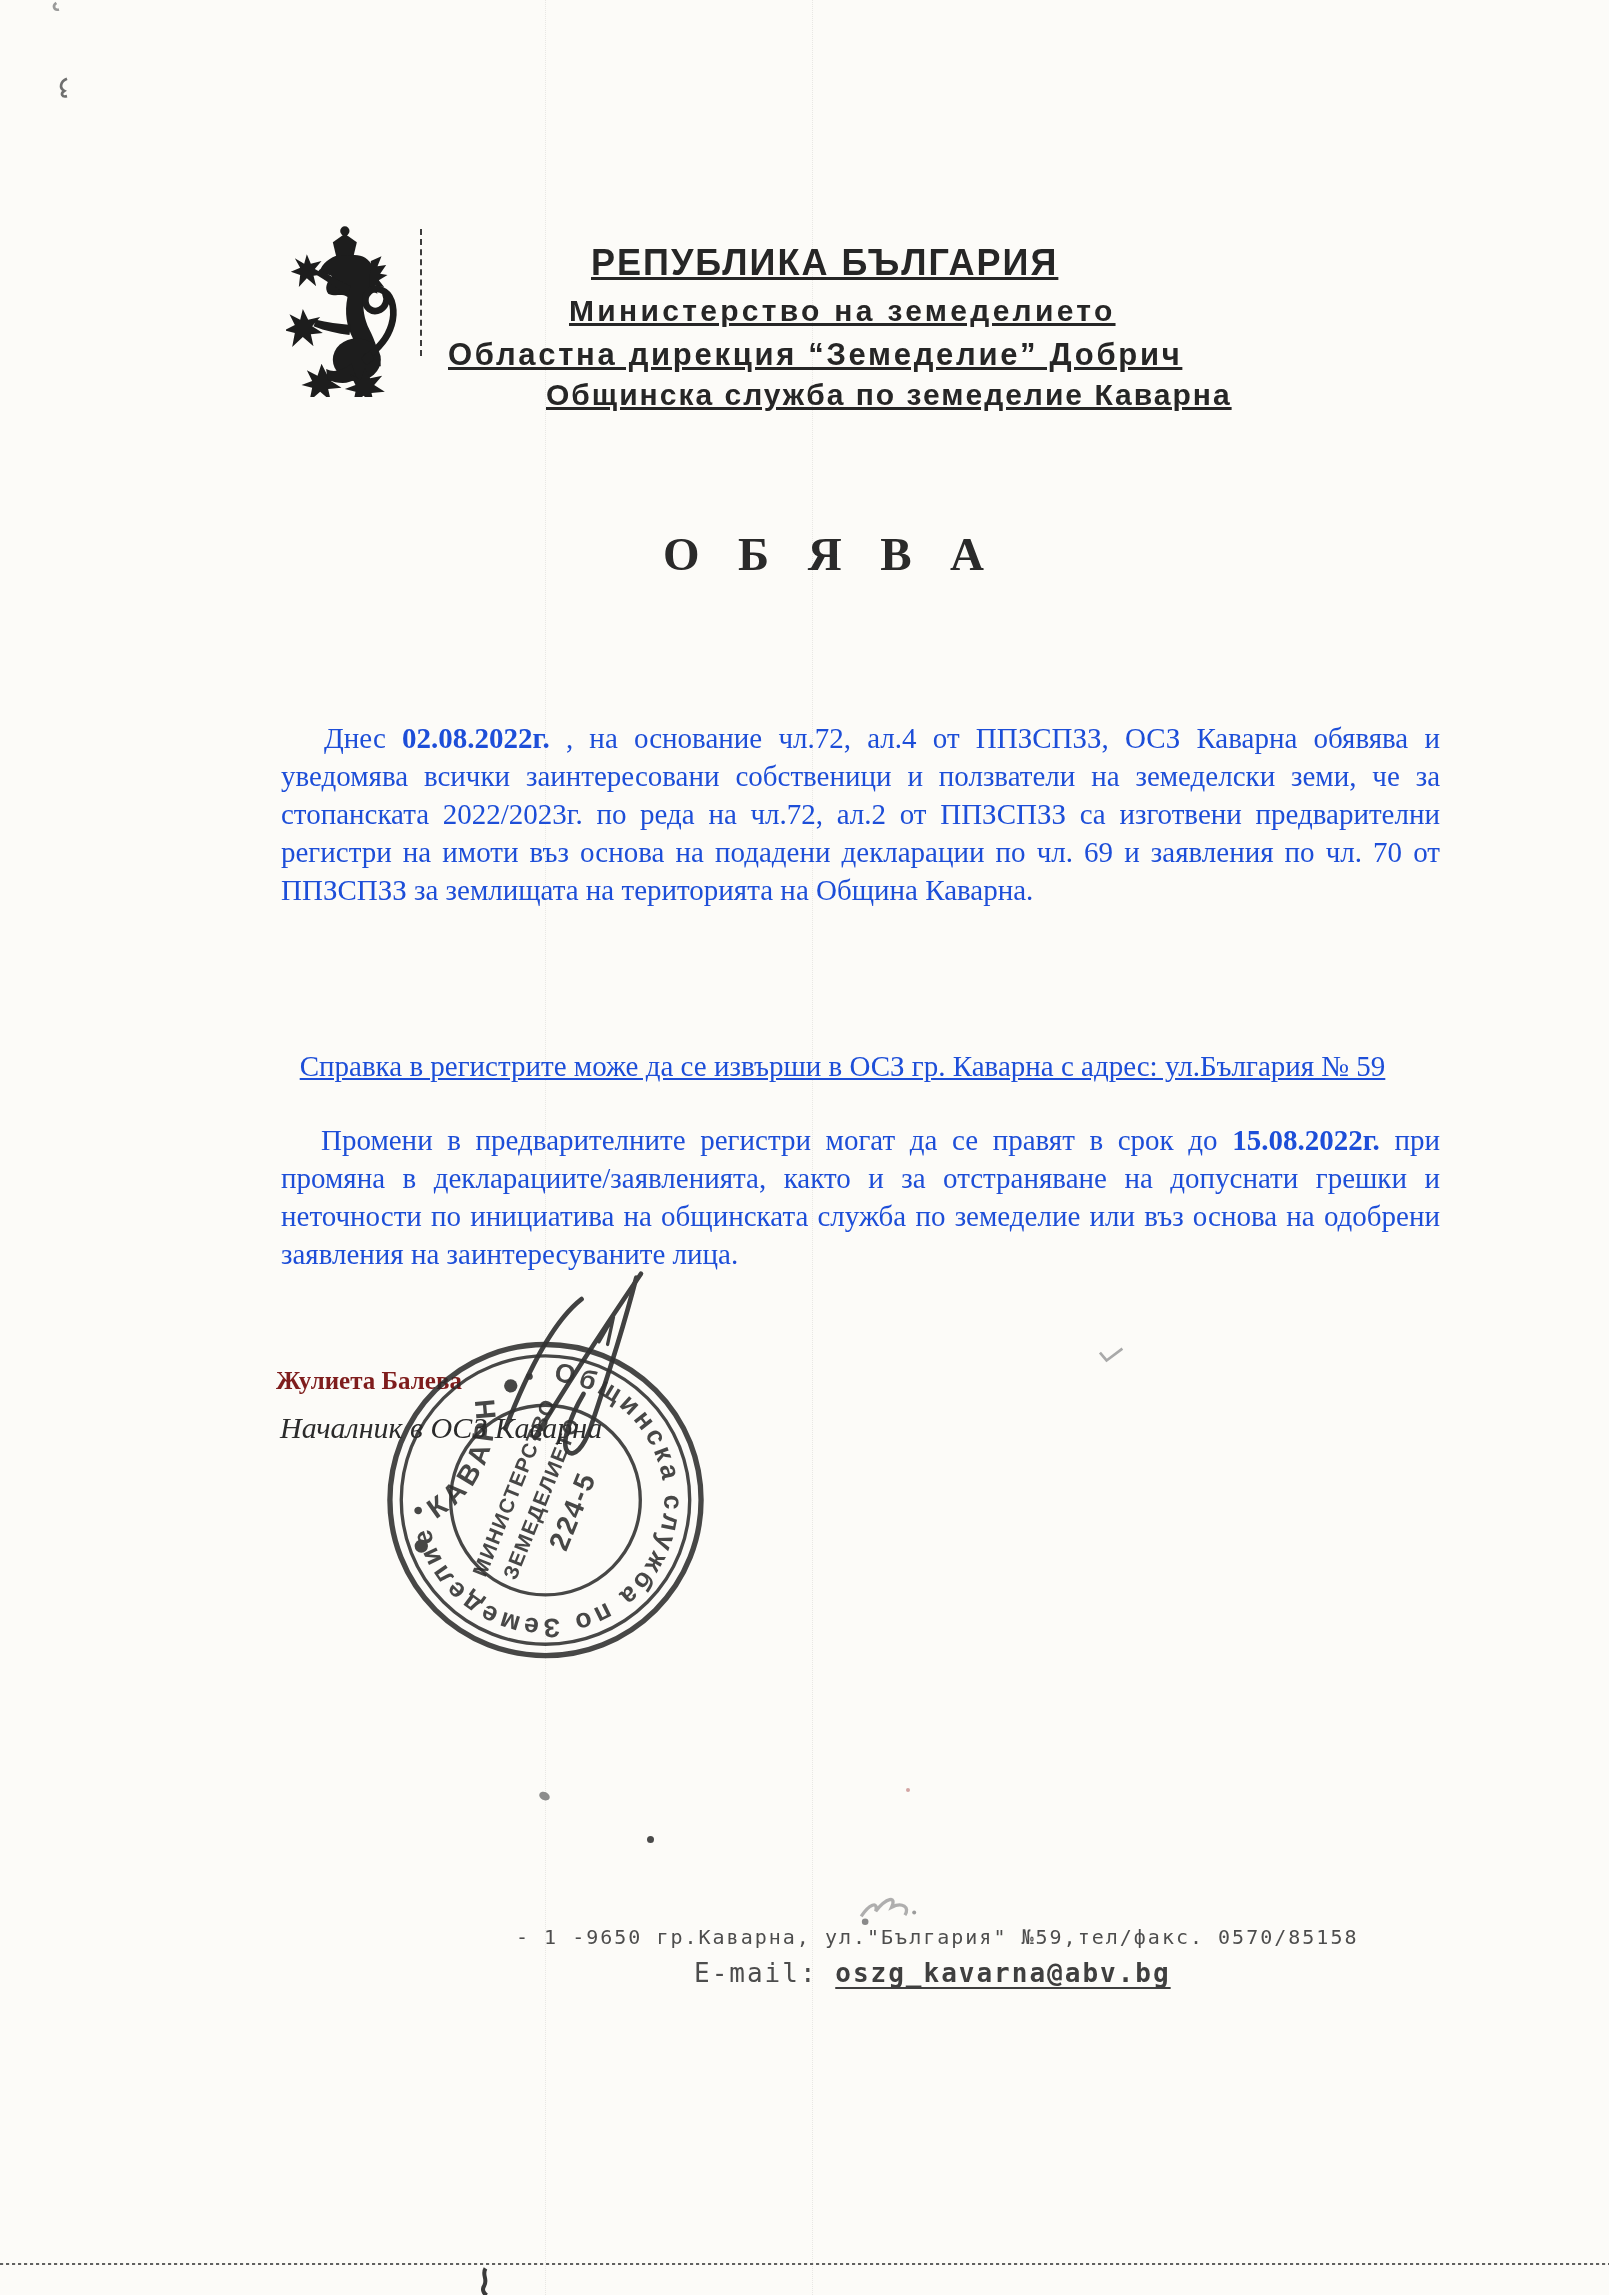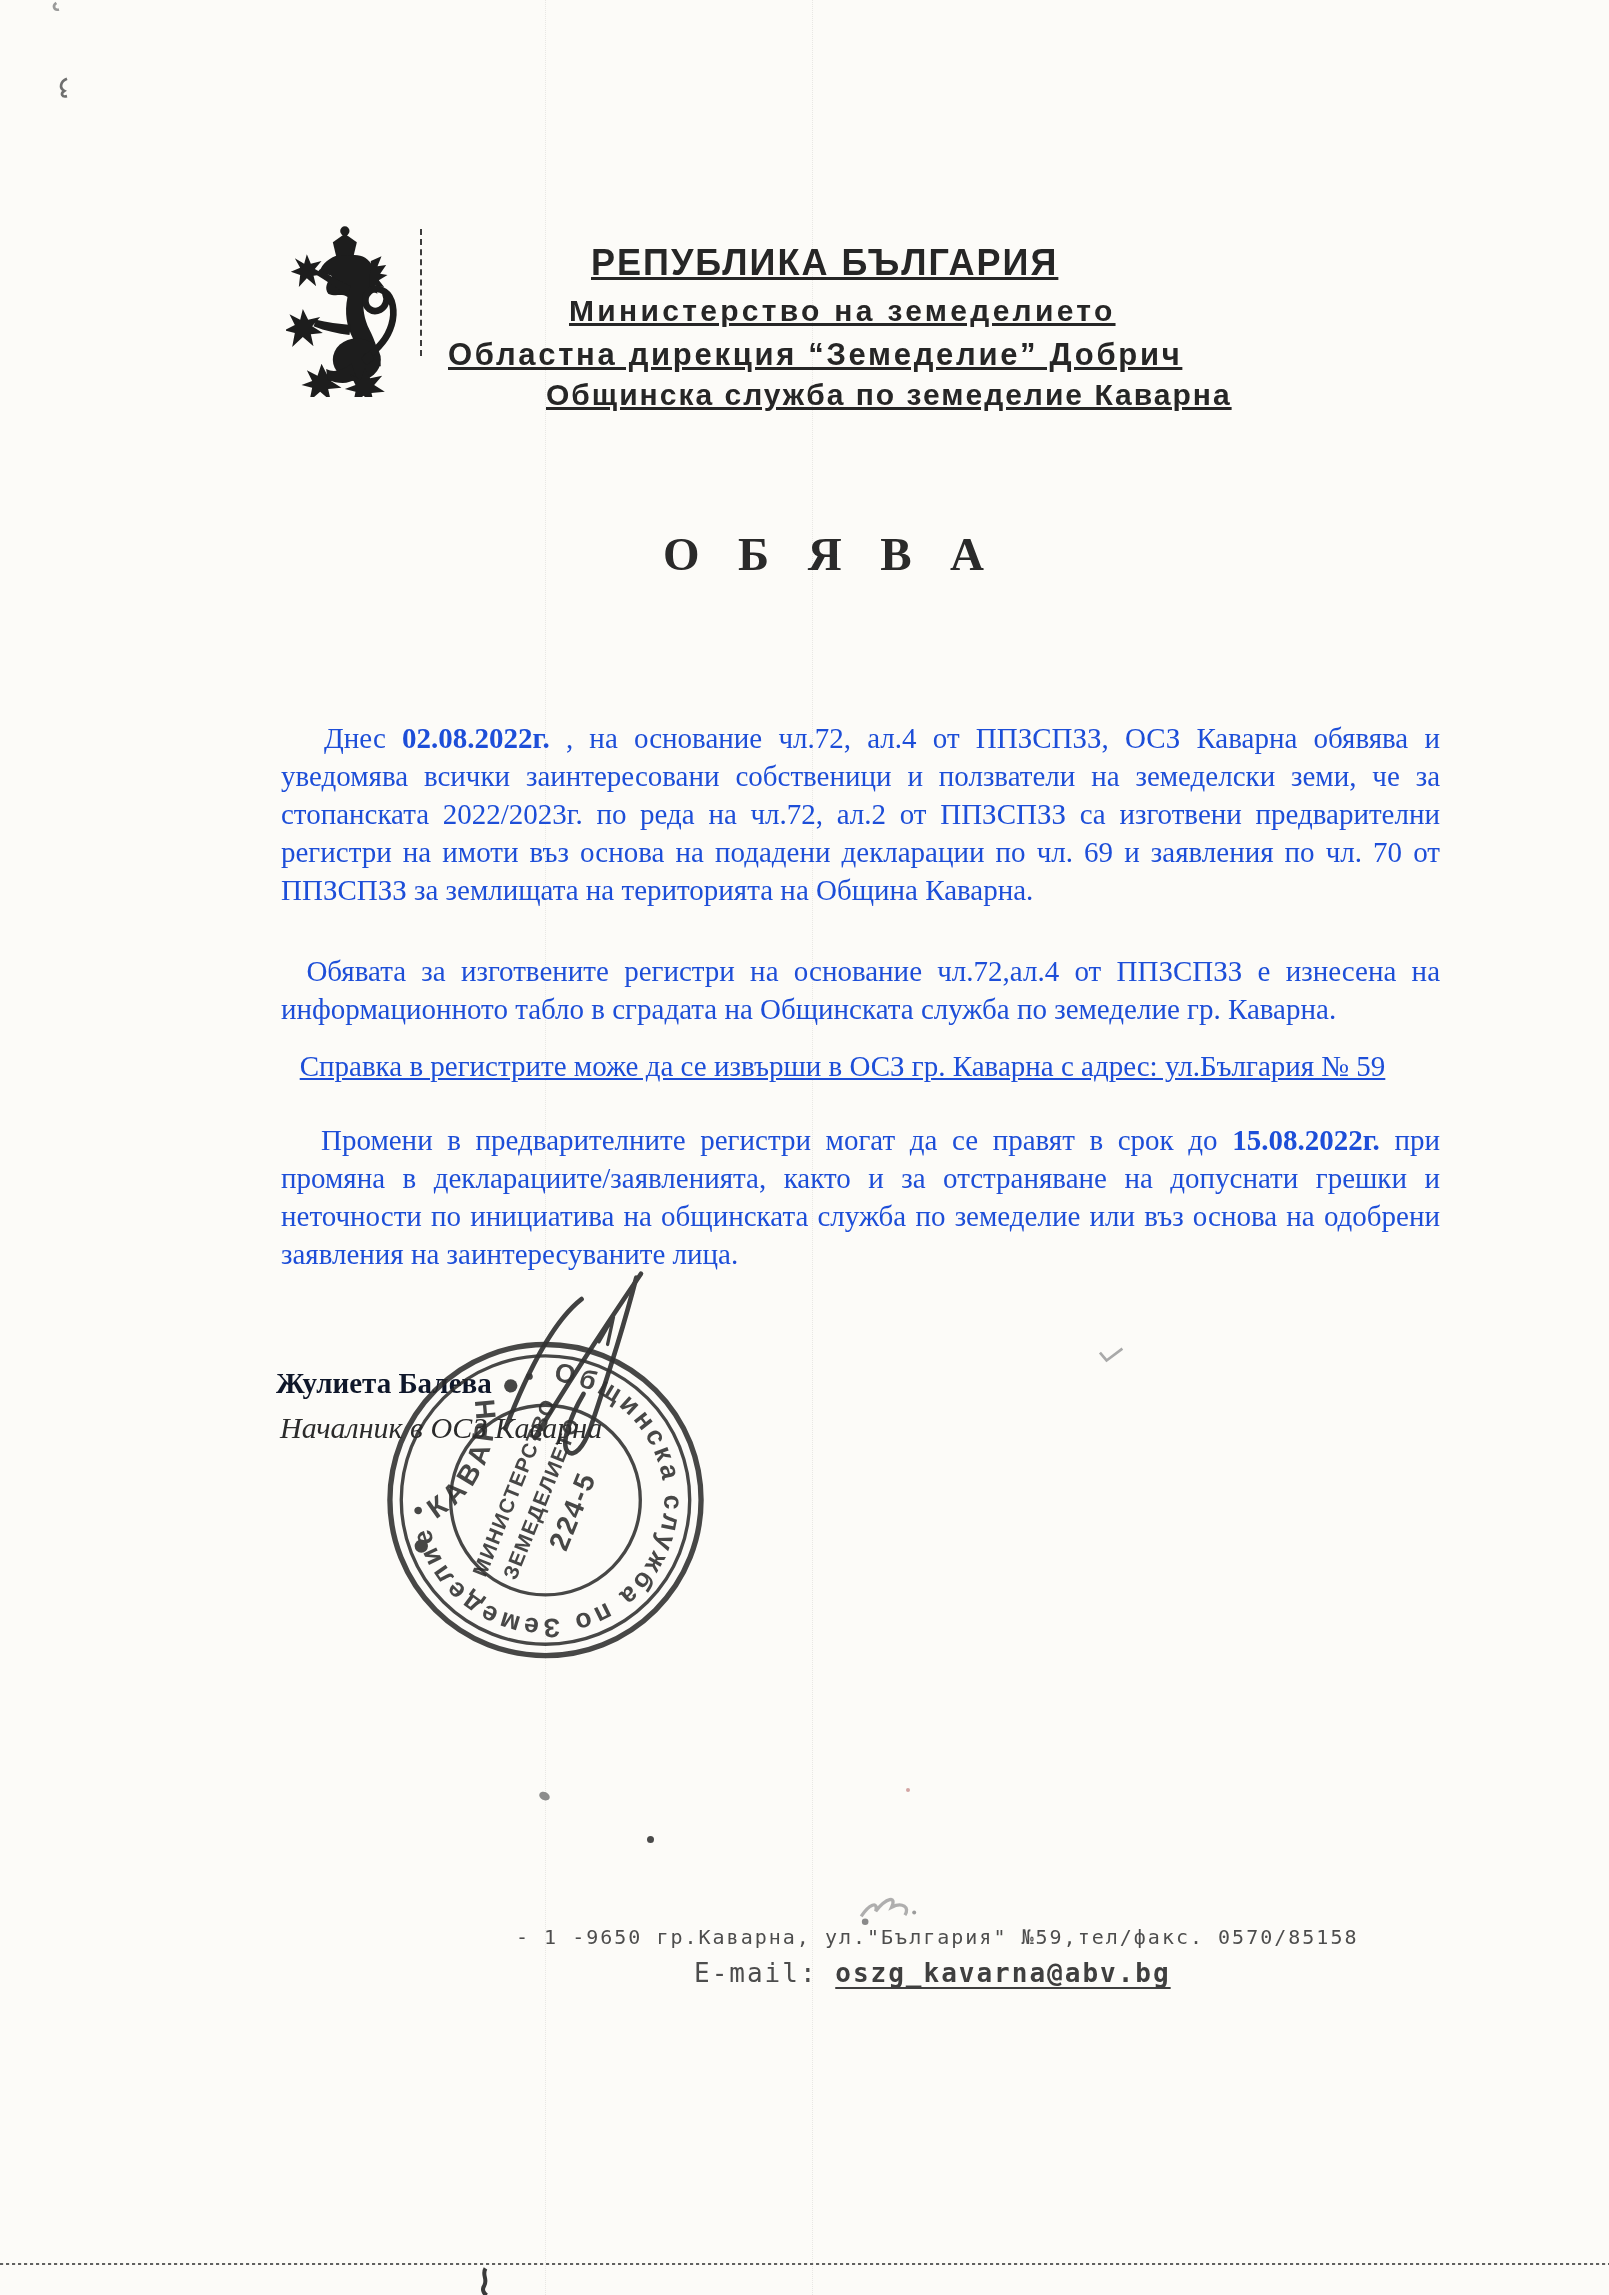--- a/index.html
+++ b/index.html
@@ -20,21 +20,21 @@
   .hdr3{font-size:31px;letter-spacing:2.7px;}
   .hdr4{font-size:30px;letter-spacing:2px;}
   .sep-line{position:absolute;left:420px;top:229px;height:127px;width:0;border-left:2.7px dashed #3c3c3c;}
   
   .title{font-family:"Liberation Serif", serif;font-weight:bold;font-size:47px;letter-spacing:13.4px;white-space:nowrap;color:#2a2a2a;}
   
   .para{width:1159px;left:281px;font-size:29px;line-height:38px;text-align:justify;color:#1d4ed8;}
   .para.noj{text-align:left;text-decoration:underline;}
   .bold{font-weight:bold;}
   
-  .sig-name{font-size:29px;font-weight:bold;white-space:nowrap;color:#0f172a;}
+  .sig-name{font-size:25px;font-weight:bold;white-space:nowrap;color:#7f1d1d;}
   .sig-role{font-size:30px;font-style:italic;white-space:nowrap;color:#2b2b2b;}
   
   .foot{font-family:"DejaVu Sans Mono", monospace;color:#4d4d4d;white-space:nowrap;}
   .foot1{font-size:20px;letter-spacing:2px;}
   .foot2{font-size:26px;letter-spacing:2px;}
   .foot-email{font-weight:bold;text-decoration:underline;text-underline-offset:4.7px;text-decoration-thickness:2px;color:#3f3f3f;}
   .dotblob{position:absolute;border-radius:50%;}
 </style>
 </head>
 <body>
@@ -78,21 +78,20 @@
 
   <div class="abs hdr hdr1" style="left:591px;top:242px;">РЕПУБЛИКА БЪЛГАРИЯ</div>
   <div class="abs hdr hdr2" style="left:569px;top:294px;">Министерство на земеделието</div>
   <div class="abs hdr hdr3" style="left:448px;top:337px;">Областна дирекция “Земеделие” Добрич</div>
   <div class="abs hdr hdr4" style="left:546px;top:378px;">Общинска служба по земеделие Каварна</div>
 
   <div class="abs title" style="left:663px;top:527px;">О Б Я В А</div>
 
   <div class="abs para" style="top:719px;text-indent:43px;"><span>Днес </span><span class="bold">02.08.2022г.</span><span> , на основание чл.72, ал.4 от ППЗСПЗЗ, ОСЗ Каварна обявява и уведомява всички заинтересовани собственици и ползватели на земеделски земи, че за стопанската 2022/2023г. по реда на чл.72, ал.2 от ППЗСПЗЗ са изготвени предварителни регистри на имоти въз основа на подадени декларации по чл. 69 и заявления по чл. 70 от ППЗСПЗЗ за землищата на територията на Община Каварна.</span></div>
 
-  <div class="abs para" style="top:952px;text-indent:25.4px;">Обявата за изготвените регистри на основание чл.72,ал.4 от ППЗСПЗЗ е изнесена на информационното табло в сградата на Общинската служба по земеделие гр. Каварна.</div>
 
   <div class="abs para noj" style="top:1047px;text-indent:18.7px;">Справка в регистрите може да се извърши в ОСЗ  гр. Каварна с адрес: ул.България № 59</div>
 
   <div class="abs para" style="top:1121px;text-indent:40px;"><span>Промени в предварителните регистри могат да се правят в срок до </span><span class="bold">15.08.2022г.</span><span> при промяна в декларациите/заявленията, както и за отстраняване на допуснати грешки и неточности по инициатива на общинската служба по земеделие или въз основа на одобрени заявления на заинтересуваните лица.</span></div>
 
   <div class="abs sig-name" style="left:276px;top:1367px;">Жулиета Балева</div>
   <div class="abs sig-role" style="left:280px;top:1411px;">Началник в ОСЗ Каварна</div>
 
   <svg class="abs" style="left:361px;top:1255px;" width="381" height="434" viewBox="0 0 570 650">
     <g opacity="0.86" fill="none" stroke="#2a2a2a">

